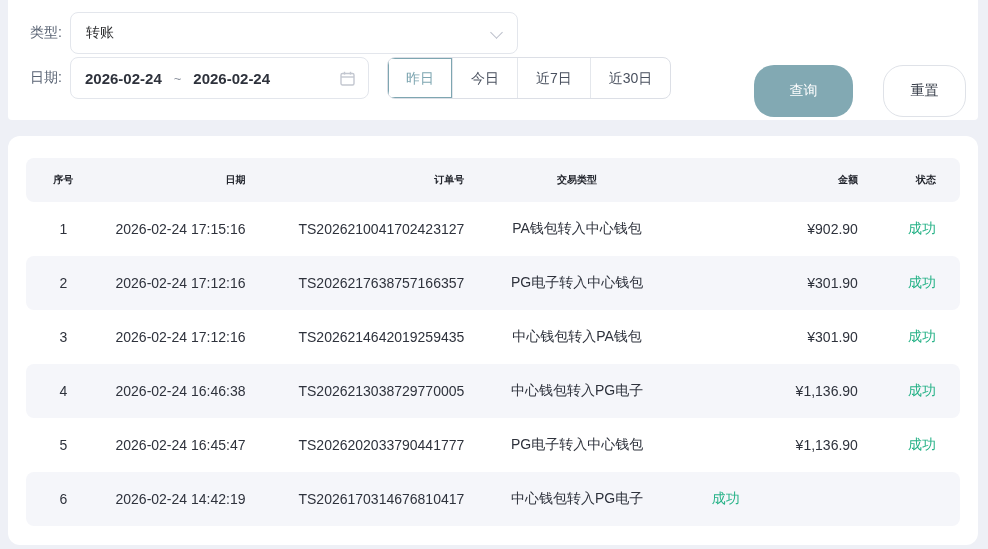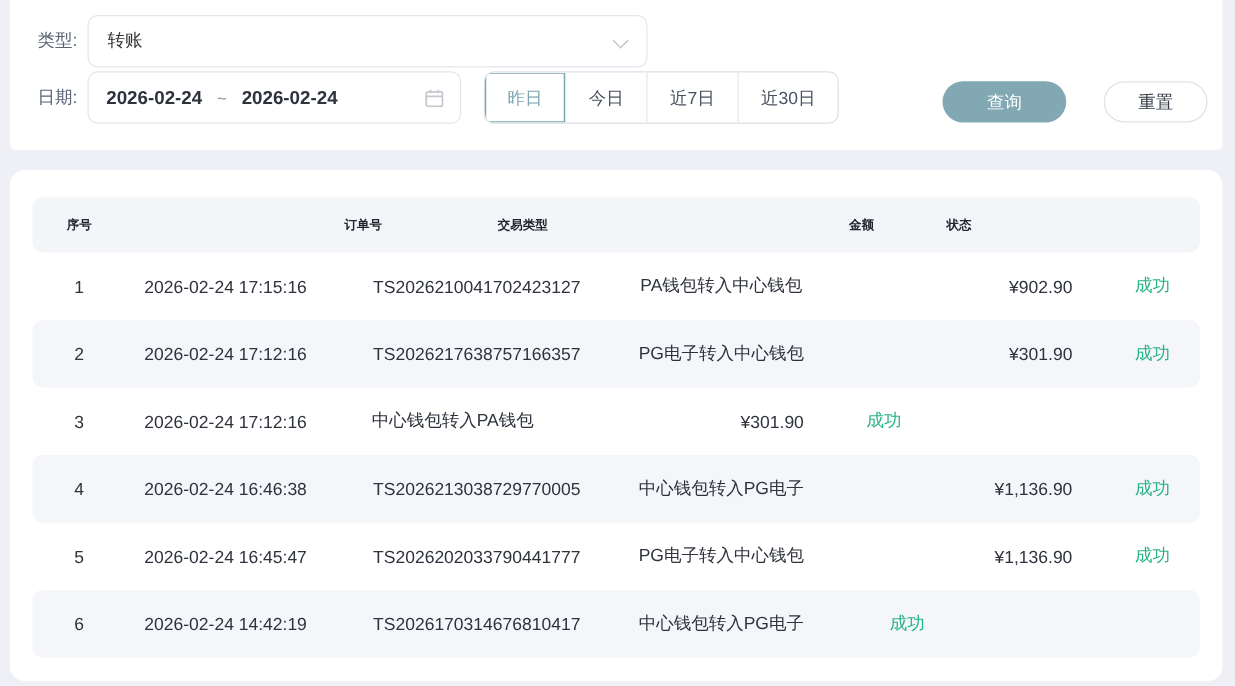--- a/index.html
+++ b/index.html
@@ -50,21 +50,21 @@
   .range-btn {
     padding: 0 18px; line-height: 40px; font-size: 14px; color: #49505e;
     border-left: 1px solid #e4e7ec; cursor: pointer; white-space: nowrap;
   }
   .range-btn:first-child { border-left: none; }
   .range-btn.selected {
     color: #7ea6b1;
     box-shadow: inset 0 0 0 1px #7ea6b1;
   }
 
-  .btn { height: 33px; border-radius: 20px; font-size: 14px; cursor: pointer;
+  .btn { height: 52px; border-radius: 20px; font-size: 14px; cursor: pointer;
          display: inline-flex; align-items: center; justify-content: center;
          font-family: Liberation Sans, sans-serif; }
   .btn-query {
     position: absolute; left: 746px; top: 65px; width: 99px;
     background: #82a9b3; color: #ffffff; border: none;
   }
   .btn-reset {
     position: absolute; left: 875px; top: 65px; width: 83px;
     background: #ffffff; color: #353b47; border: 1px solid #dfe2e8;
   }
@@ -128,20 +128,21 @@
   </div>
 
   <button class="btn btn-query">查询</button>
   <button class="btn btn-reset">重置</button>
 </div>
 
 <div class="table-card">
 
   <div class="t-row t-head">
     <div class="cell c-no">序号</div>
+    <div class="cell c-date">日期</div>
     <div class="cell c-order">订单号</div>
     <div class="cell c-type">交易类型</div>
     <div class="cell c-amount">金额</div>
     <div class="cell c-status">状态</div>
   </div>
 
   <div class="t-row t-body-row">
     <div class="cell c-no">1</div>
     <div class="cell c-date">2026-02-24 17:15:16</div>
     <div class="cell c-order">TS2026210041702423127</div>
@@ -155,20 +156,21 @@
     <div class="cell c-date">2026-02-24 17:12:16</div>
     <div class="cell c-order">TS2026217638757166357</div>
     <div class="cell c-type">PG电子转入中心钱包</div>
     <div class="cell c-amount">¥301.90</div>
     <div class="cell c-status status-ok">成功</div>
   </div>
 
   <div class="t-row t-body-row">
     <div class="cell c-no">3</div>
     <div class="cell c-date">2026-02-24 17:12:16</div>
+    <div class="cell c-order">TS2026214642019259435</div>
     <div class="cell c-type">中心钱包转入PA钱包</div>
     <div class="cell c-amount">¥301.90</div>
     <div class="cell c-status status-ok">成功</div>
   </div>
 
   <div class="t-row t-body-row striped">
     <div class="cell c-no">4</div>
     <div class="cell c-date">2026-02-24 16:46:38</div>
     <div class="cell c-order">TS2026213038729770005</div>
     <div class="cell c-type">中心钱包转入PG电子</div>

